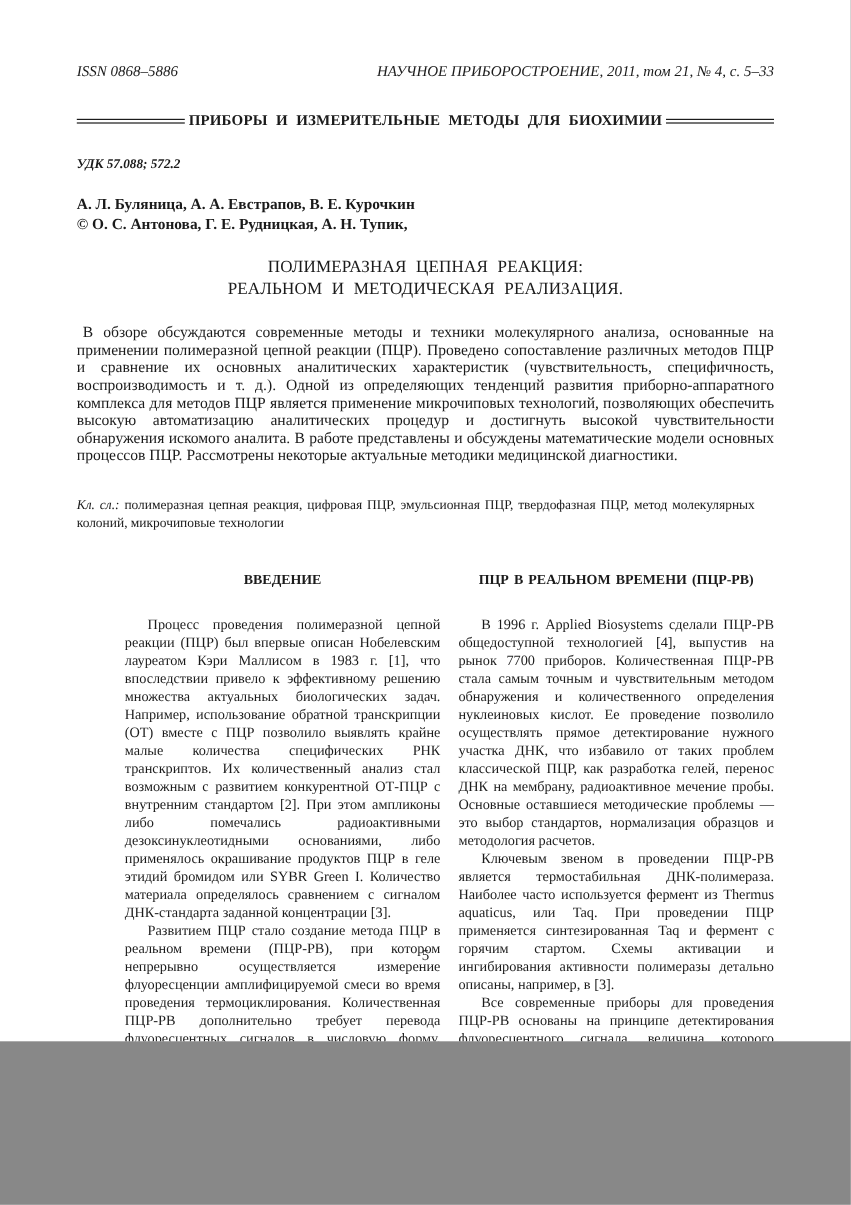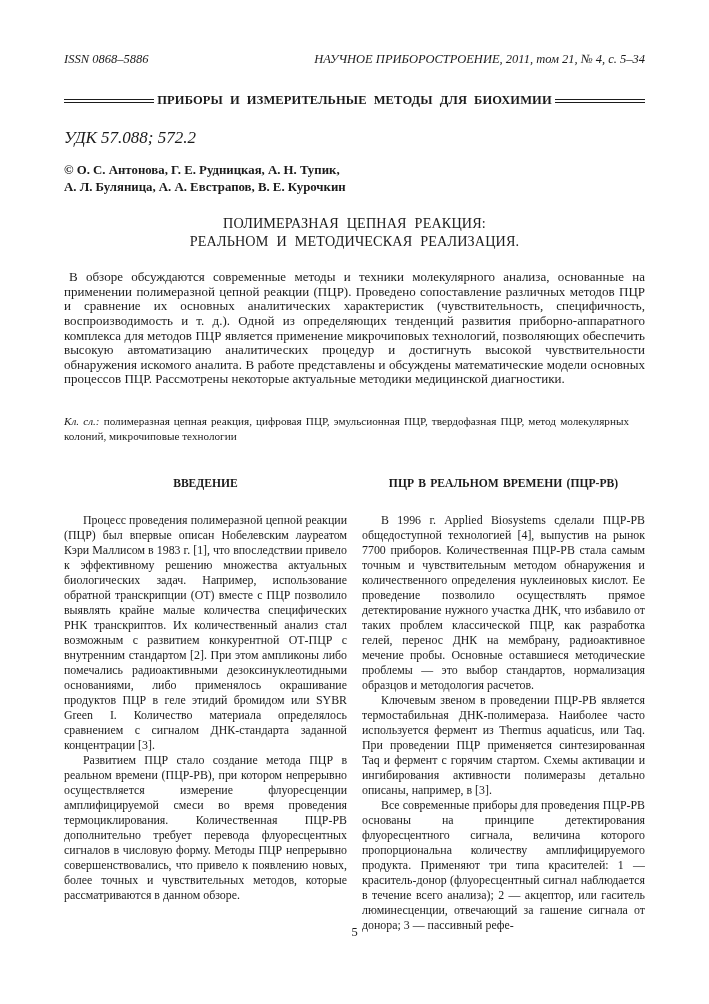--- a/index.html
+++ b/index.html
@@ -3,21 +3,21 @@
 <meta charset="utf-8">
 <style>
   html, body {
     margin: 0;
     padding: 0;
     background: #888;
   }
   .page {
     position: relative;
     width: 709px;
-    height: 1004px;
+    height: 868px;
     margin: 0 auto;
     background: #ffffff;
     color: #1b1b1b;
     font-family: "Liberation Serif", "DejaVu Serif", serif;
     box-sizing: border-box;
     padding: 52px 64px 0 64px;
     overflow: hidden;
   }
   .masthead {
     display: flex;
@@ -43,22 +43,23 @@
   .banner-text {
     font-weight: bold;
     font-size: 12.5px;
     white-space: nowrap;
     word-spacing: 0.30em;
     letter-spacing: 0.01em;
   }
   .udc {
     margin: 22px 0 15px 0;
     font-style: italic;
-    font-size: 17px;
+    font-size: 11px;
     line-height: 15px;
+    font-weight: bold;
   }
   .authors {
     margin: 17px 0 0 0;
     font-weight: bold;
     font-size: 12.8px;
     line-height: 16.5px;
   }
   .title {
     margin: 20px 0 0 0;
     text-align: center;
@@ -81,20 +82,21 @@
     line-height: 14.6px;
     text-align: justify;
   }
   .kw-label {
     font-style: italic;
   }
   .columns {
     margin-top: 34px;
     display: flex;
     gap: 15px;
+    margin-left: 40px;
   }
   .col {
     flex: 1 1 0;
     min-width: 0;
   }
   .col-heading {
     margin: 0 0 22px 0;
     text-align: center;
     font-weight: bold;
     font-size: 11.6px;
@@ -119,34 +121,34 @@
     font-size: 12.5px;
   }
 </style>
 </head>
 <body>
 
 <div class="page">
 
   <div class="masthead">
     <span>ISSN 0868–5886</span>
-    <span>НАУЧНОЕ ПРИБОРОСТРОЕНИЕ, 2011, том 21, № 4, с. 5–34</span>
+    <span>НАУЧНОЕ ПРИБОРОСТРОЕНИЕ, 2011, том 21, № 4, с. 5–33</span>
   </div>
 
   <div class="banner">
     <span class="banner-rule"></span>
     <span class="banner-text">ПРИБОРЫ И ИЗМЕРИТЕЛЬНЫЕ МЕТОДЫ ДЛЯ БИОХИМИИ</span>
     <span class="banner-rule"></span>
   </div>
 
   <p class="udc">УДК 57.088; 572.2</p>
 
   <div class="authors">
+    <div>А. Л. Буляница, А. А. Евстрапов, В. Е. Курочкин</div>
     <div>© О. С. Антонова, Г. Е. Рудницкая, А. Н. Тупик,</div>
-    <div>А. Л. Буляница, А. А. Евстрапов, В. Е. Курочкин</div>
   </div>
 
   <div class="title">
     <div>ПОЛИМЕРАЗНАЯ ЦЕПНАЯ РЕАКЦИЯ:</div>
     <div>РЕАЛЬНОМ И МЕТОДИЧЕСКАЯ РЕАЛИЗАЦИЯ.</div>
   </div>
 
   <p class="abstract">В обзоре обсуждаются современные методы и техники молекулярного анализа, основанные на применении полимеразной цепной реакции (ПЦР). Проведено сопоставление различных методов ПЦР и сравнение их основных аналитических характеристик (чувствительность, специфичность, воспроизводимость и т. д.). Одной из определяющих тенденций развития приборно-аппаратного комплекса для методов ПЦР является применение микрочиповых технологий, позволяющих обеспечить высокую автоматизацию аналитических процедур и достигнуть высокой чувствительности обнаружения искомого аналита. В работе представлены и обсуждены математические модели основных процессов ПЦР. Рассмотрены некоторые актуальные методики медицинской диагностики.</p>
 
   <p class="keywords">

